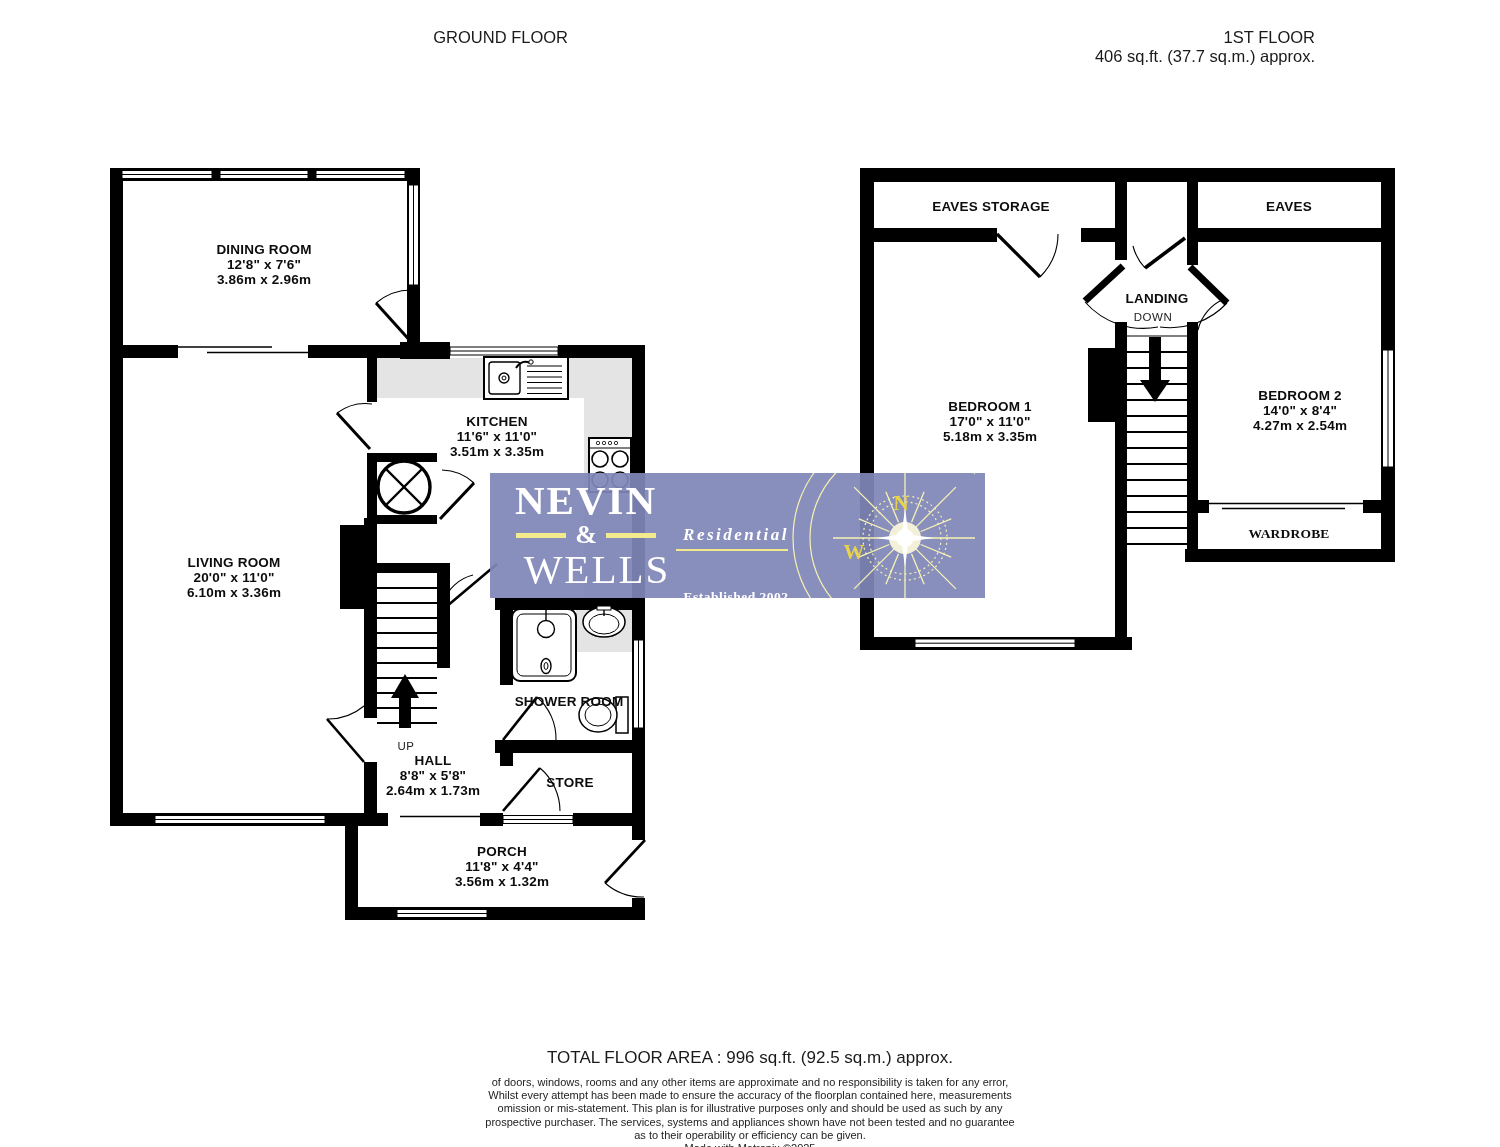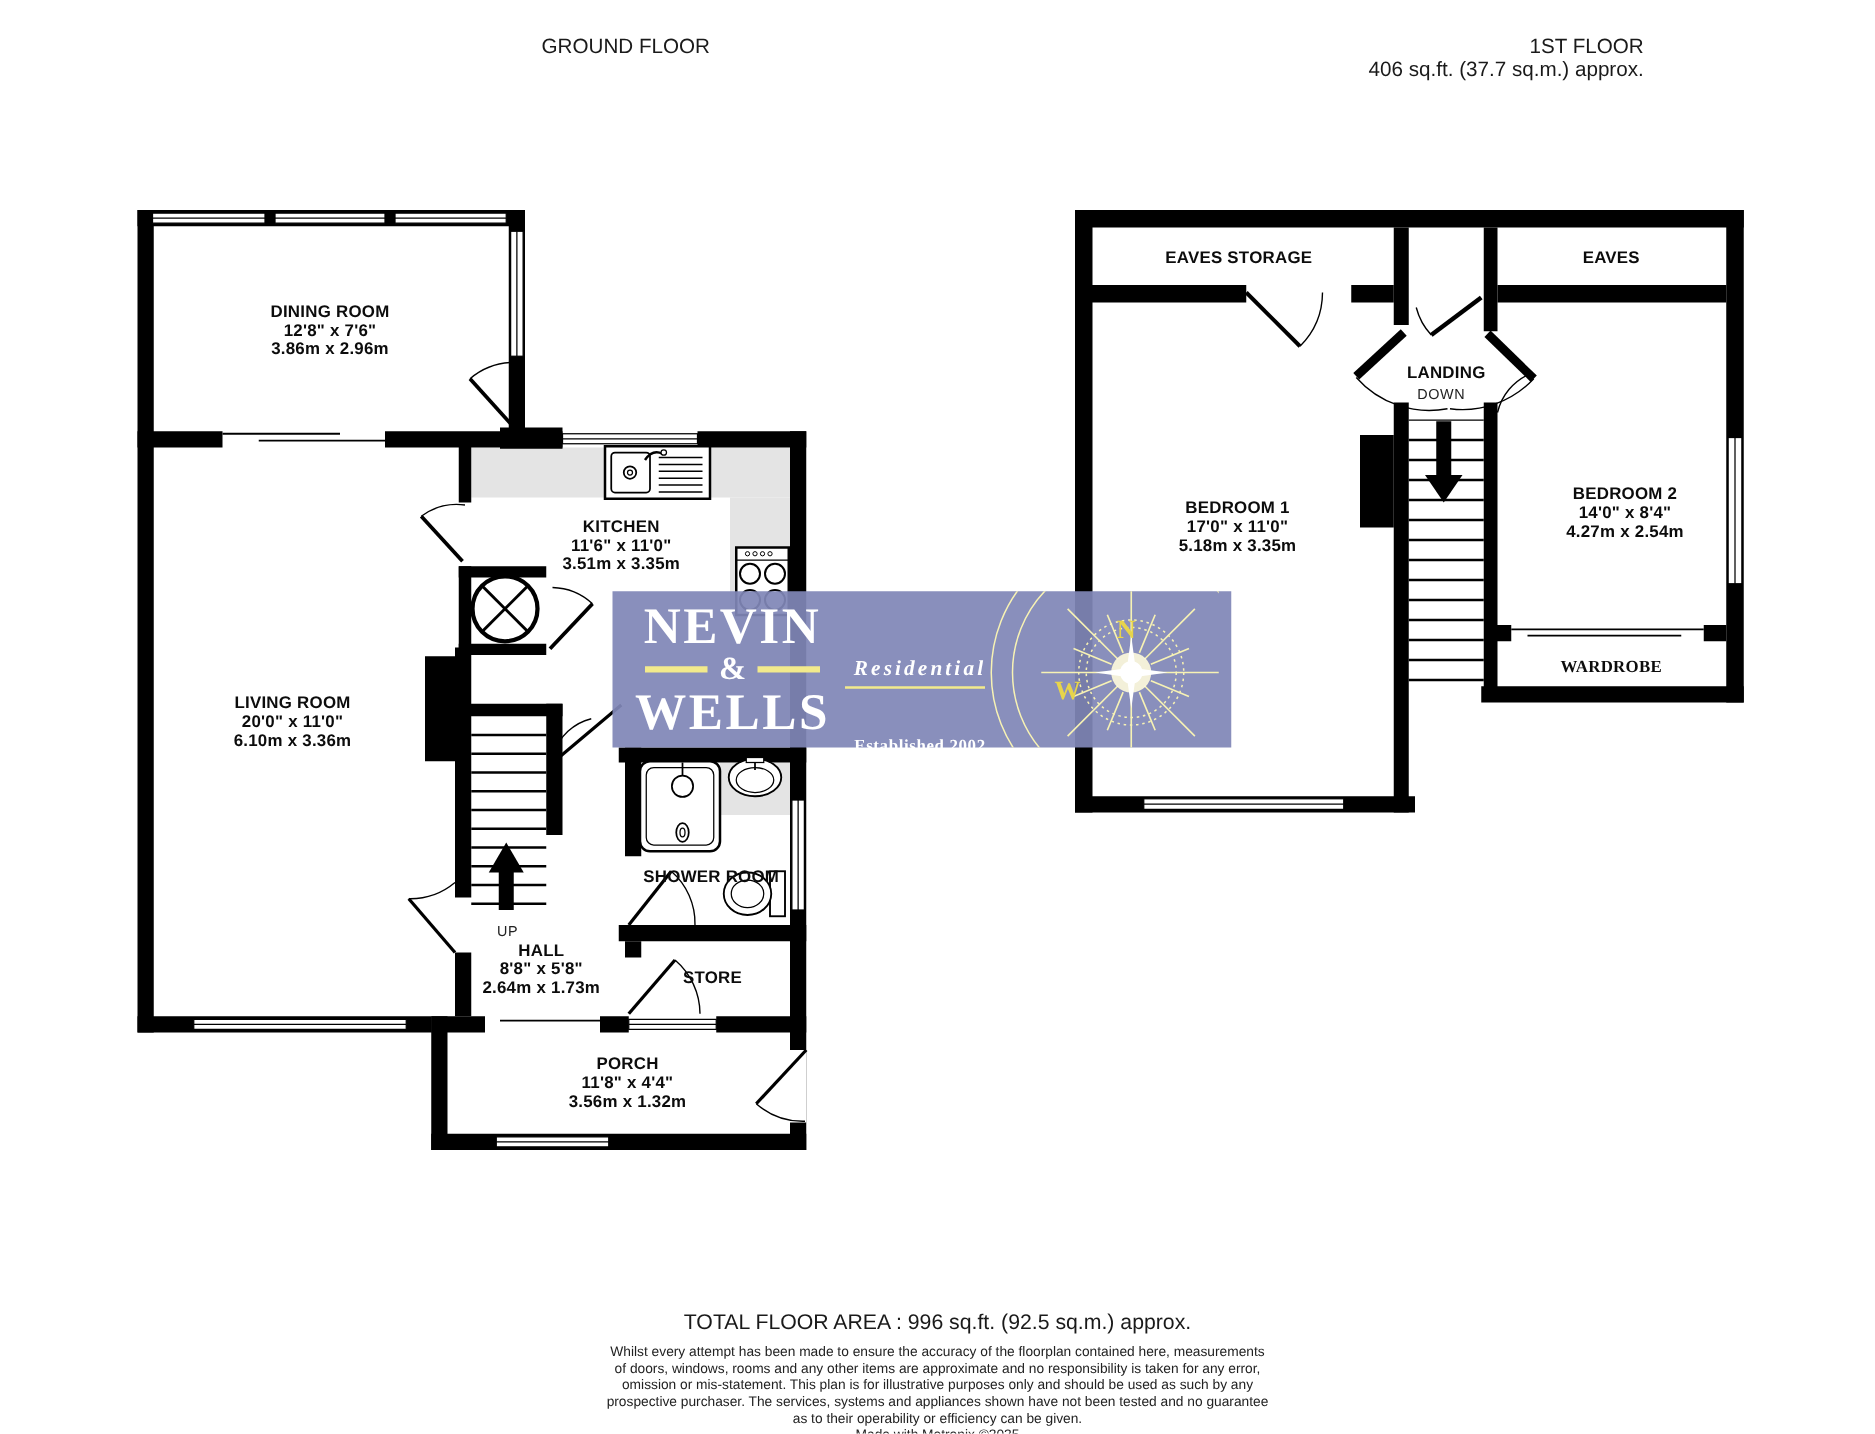--- a/index.html
+++ b/index.html
@@ -12,21 +12,21 @@
   .lbl.small{font-weight:normal;font-size:11.5px;color:#222;letter-spacing:.5px;}
   
   .logo{position:absolute;left:490px;top:473px;width:495px;height:125px;
         background:rgba(128,135,183,0.93);}
   .logo-name-top{position:absolute;left:0;top:6px;width:192px;text-align:center;color:#fff;
         font-family:"Liberation Serif",serif;font-weight:bold;font-size:41px;line-height:42px;letter-spacing:2px;}
   .amp-row{position:absolute;left:0;top:50px;width:192px;display:flex;align-items:center;justify-content:center;gap:9px;}
   .amp-bar{width:50px;height:5px;background:#f2ea8c;}
   .amp{color:#fff;font-family:"Liberation Serif",serif;font-weight:bold;font-size:26px;line-height:24px;}
   .logo-name-bottom{position:absolute;left:0;top:74px;width:192px;text-align:center;color:#fff;
-        font-family:"Liberation Serif",serif;font-weight:bold;font-size:41px;line-height:44px;letter-spacing:2px;}
+        font-family:"Liberation Serif",serif;font-weight:normal;font-size:41px;line-height:44px;letter-spacing:2px;padding-left:11px;}
   .logo-tagline{position:absolute;left:183px;top:52px;width:126px;text-align:center;color:#fff;
         font-family:"Liberation Serif",serif;font-style:italic;font-weight:bold;font-size:17px;letter-spacing:2.5px;}
   .logo-divider{position:absolute;left:186px;top:76px;width:112px;height:2px;background:#f2ea8c;}
   .logo-est{position:absolute;left:183px;top:84px;width:126px;text-align:center;color:#fff;
         font-family:"Liberation Serif",serif;font-weight:bold;font-size:13.5px;letter-spacing:.5px;margin-top:32px;}
   .compass{position:absolute;left:300px;top:0;}
   
   .footer-total{position:absolute;left:0;top:1048px;width:1500px;text-align:center;
         font-size:17px;color:#1a1a1a;}
   .footer-disc{position:absolute;left:0;top:1076px;width:1500px;text-align:center;
@@ -404,21 +404,21 @@
   </div>
   <div class="lbl" style="left:1288px;top:410px;margin-left:12px;">
     <div>BEDROOM 2</div>
     <div>14'0"  x 8'4"</div>
     <div>4.27m  x 2.54m</div>
   </div>
   <div class="lbl" style="left:1289px;top:533px;font-family:Liberation Serif, serif;">WARDROBE</div>
 
   <div class="footer-total">TOTAL FLOOR AREA : 996 sq.ft. (92.5 sq.m.) approx.</div>
   <div class="footer-disc">
+    <div>of doors, windows, rooms and any other items are approximate and no responsibility is taken for any error,</div>
     <div>Whilst every attempt has been made to ensure the accuracy of the floorplan contained here, measurements</div>
-    <div>of doors, windows, rooms and any other items are approximate and no responsibility is taken for any error,</div>
     <div>omission or mis-statement. This plan is for illustrative purposes only and should be used as such by any</div>
     <div>prospective purchaser. The services, systems and appliances shown have not been tested and no guarantee</div>
     <div>as to their operability or efficiency can be given.</div>
     <div>Made with Metropix ©2025</div>
   </div>
 
 </div>
 
 </body></html>

